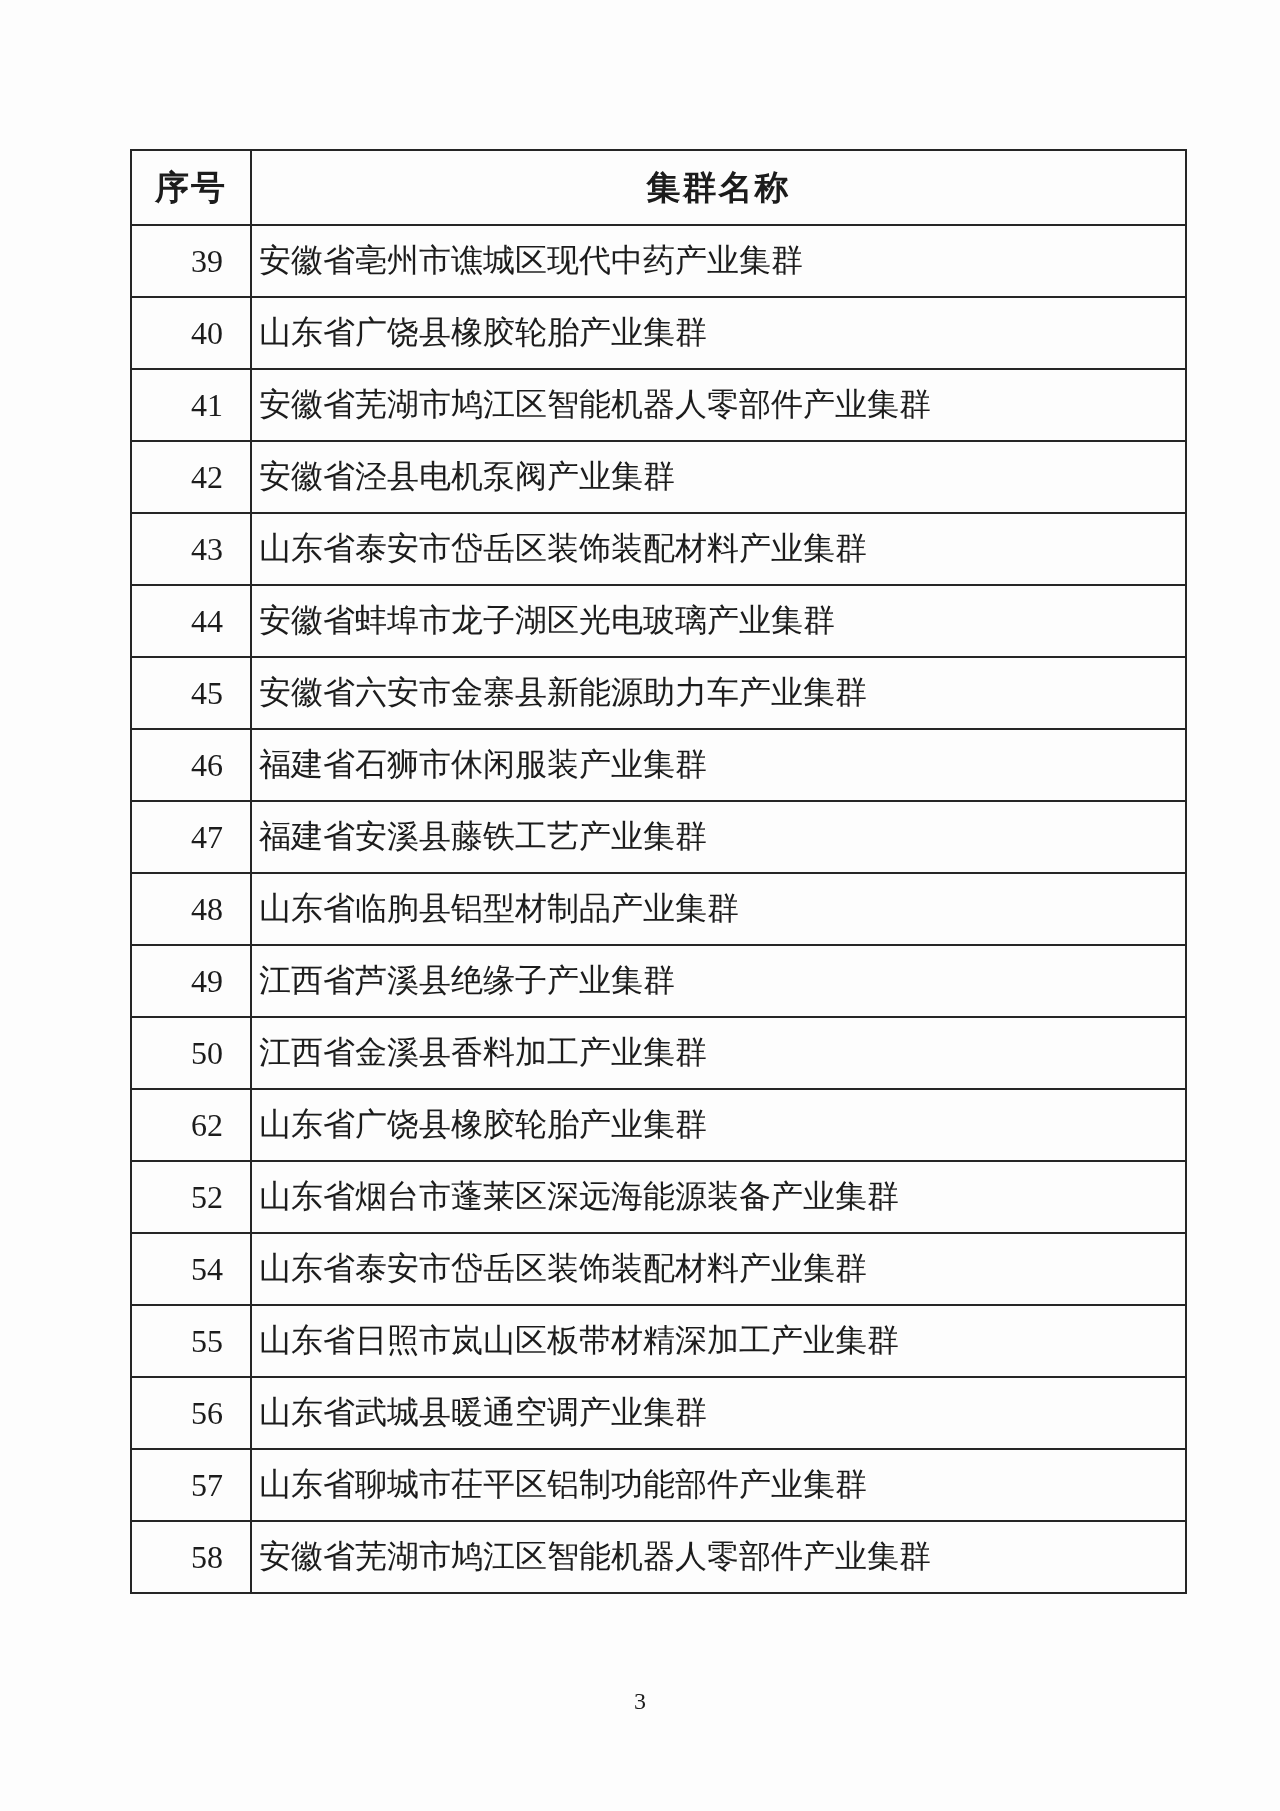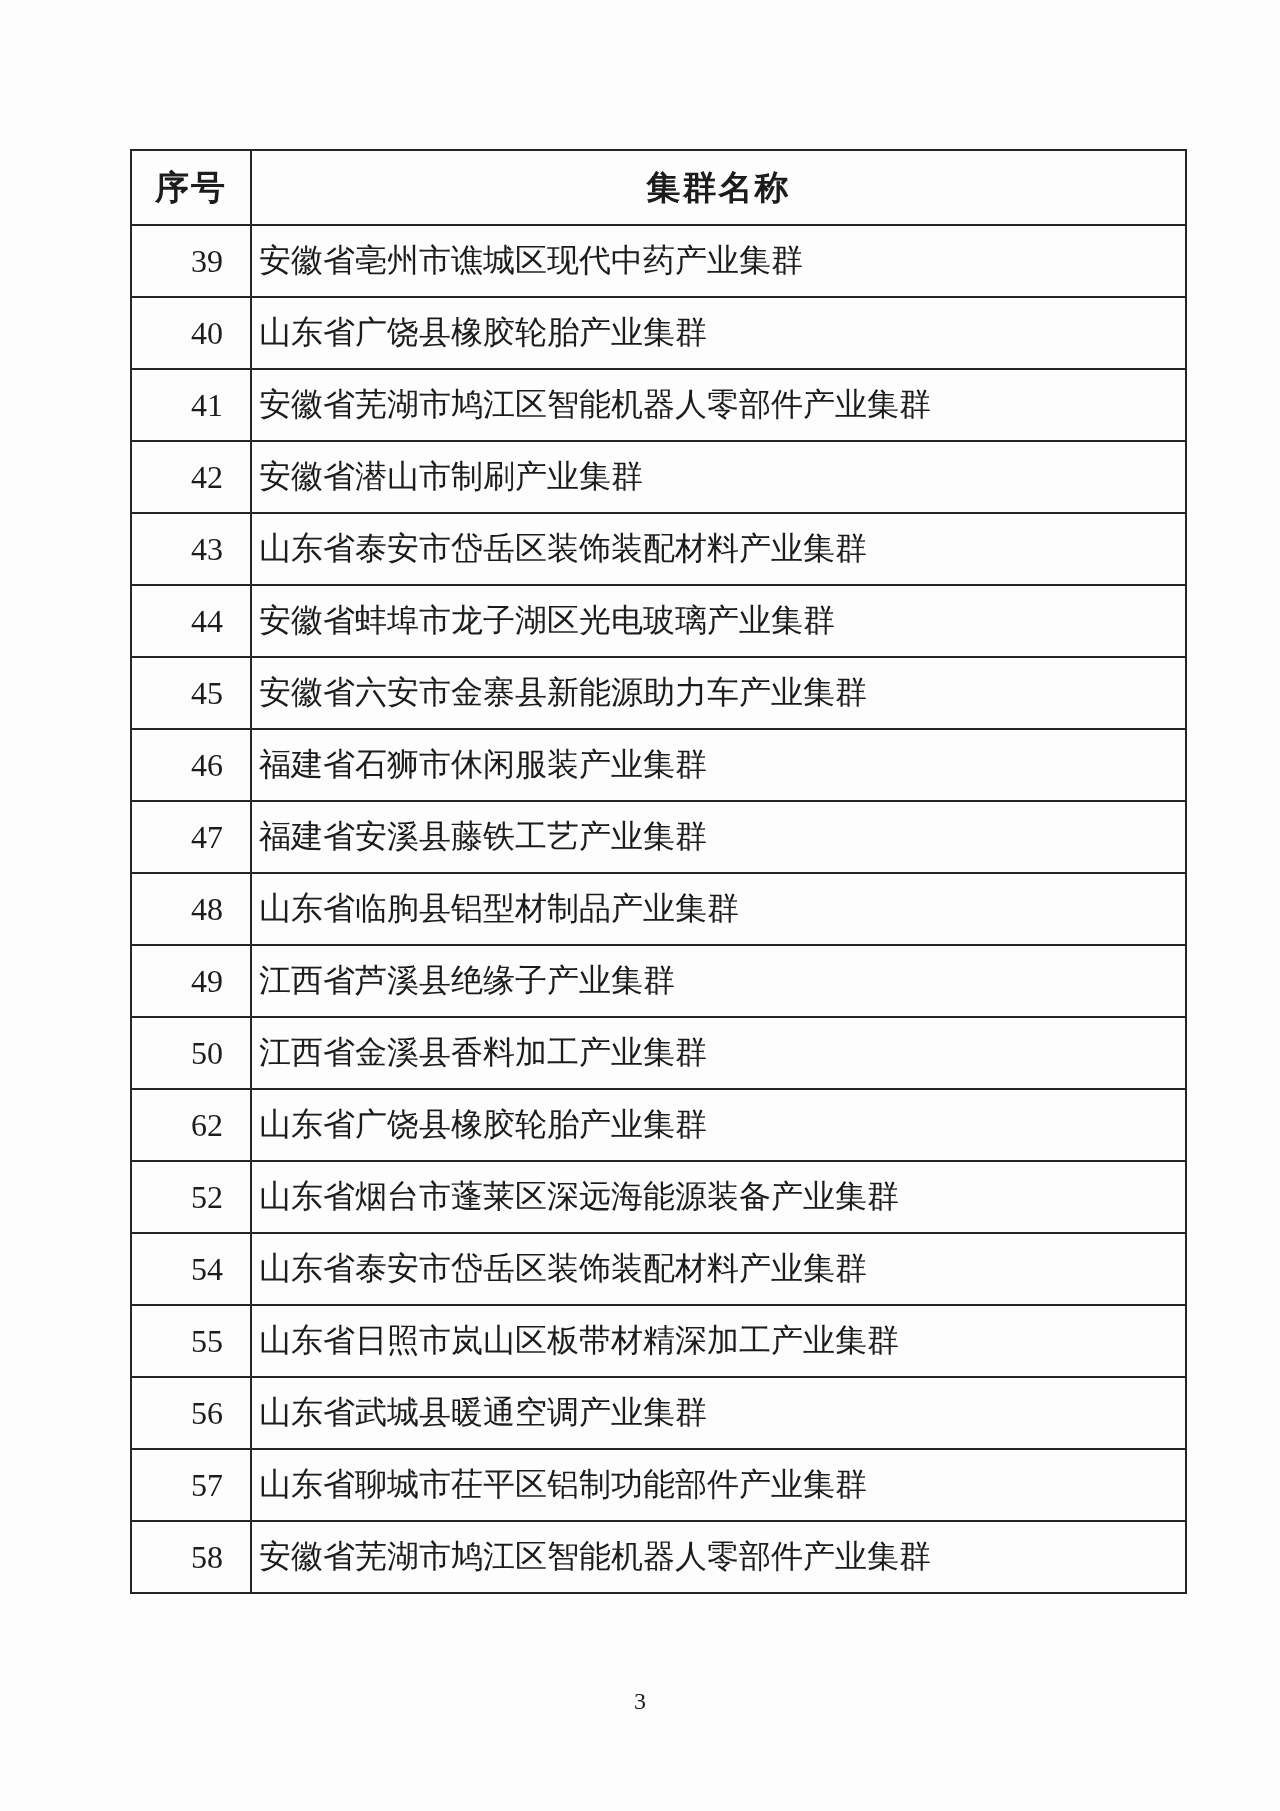--- a/index.html
+++ b/index.html
@@ -90,21 +90,21 @@
       <tr>
         <td class="cell-no">40</td>
         <td class="cell-name">山东省广饶县橡胶轮胎产业集群</td>
       </tr>
       <tr>
         <td class="cell-no">41</td>
         <td class="cell-name">安徽省芜湖市鸠江区智能机器人零部件产业集群</td>
       </tr>
       <tr>
         <td class="cell-no">42</td>
-        <td class="cell-name">安徽省潜山市制刷产业集群</td>
+        <td class="cell-name">安徽省泾县电机泵阀产业集群</td>
       </tr>
       <tr>
         <td class="cell-no">43</td>
         <td class="cell-name">山东省泰安市岱岳区装饰装配材料产业集群</td>
       </tr>
       <tr>
         <td class="cell-no">44</td>
         <td class="cell-name">安徽省蚌埠市龙子湖区光电玻璃产业集群</td>
       </tr>
       <tr>

